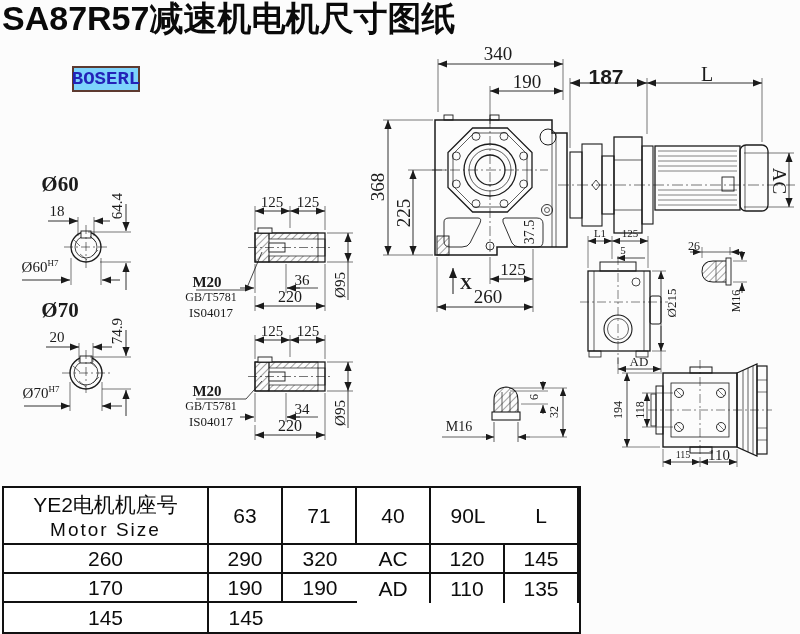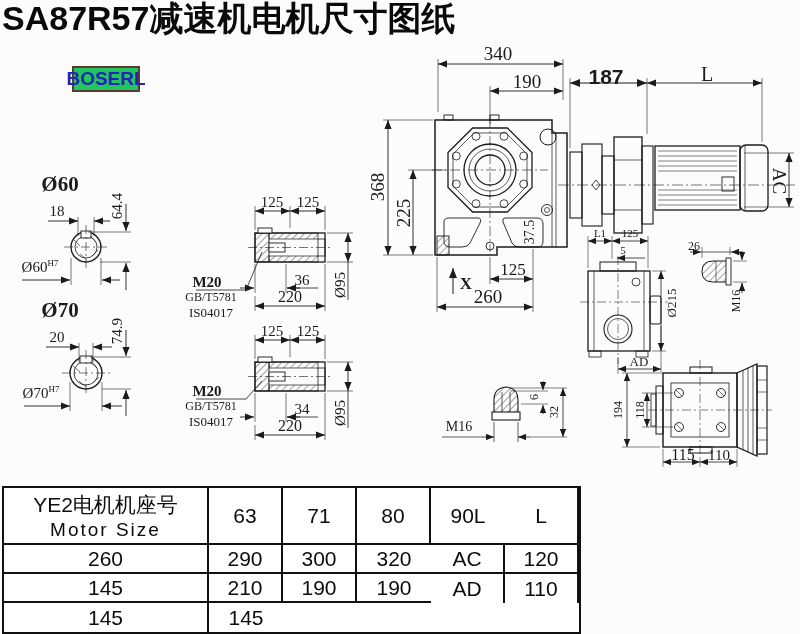--- a/index.html
+++ b/index.html
@@ -1,22 +1,22 @@
 <!DOCTYPE html>
 <html><head>
 <meta charset="utf-8">
 <style>
   html,body{margin:0;padding:0;background:#fff}
   .canvas{position:relative;width:800px;height:634px;background:#fcfcfc;overflow:hidden;
           font-family:"Liberation Serif",serif;color:#1b1b1b}
   .title{position:absolute;left:2px;top:-4px;font-family:"Liberation Sans",sans-serif;
          font-weight:900;font-size:34px;color:#0a0a0a;letter-spacing:0;white-space:nowrap}
   .logo{position:absolute;left:72px;top:66px;width:64px;height:22px;border:2px solid #5d3a30;
-        background:#22c55e;display:flex;align-items:center;justify-content:center;
-        font-family:Liberation Sans, sans-serif;font-weight:700;font-size:19px;color:#2323b8}
+        background:#7dd3fc;display:flex;align-items:center;justify-content:center;
+        font-family:Liberation Mono, monospace;font-weight:700;font-size:19px;color:#2323b8}
   svg{position:absolute;left:0;top:0}
   .lbl{position:absolute;transform:translate(-50%,-50%);white-space:nowrap;line-height:1}
   .rotl{transform:translate(-50%,-50%) rotate(-90deg)}
   .rotr{transform:translate(-50%,-50%) rotate(90deg)}
   .bold{font-weight:700}
   .sans{font-family:"Liberation Sans",sans-serif}
   .lbl sup{font-size:9px;vertical-align:super}
   .dim-table{position:absolute;left:2px;top:486px;width:575px;height:144px;display:grid;
              grid-template-columns:205px repeat(5,1fr);grid-template-rows:57px repeat(3,1fr);
              border:2px solid #111;background:#fff;font-family:"Liberation Sans",sans-serif;
@@ -316,44 +316,44 @@
 
   <span class="lbl" style="left:694px;top:246px;font-size:12px">26</span>
   <span class="lbl rotl" style="left:736px;top:301px;font-size:12px">M16</span>
 
   <span class="lbl" style="left:459px;top:427px;font-size:14px">M16</span>
   <span class="lbl rotl" style="left:534px;top:397px;font-size:12px">6</span>
   <span class="lbl rotl" style="left:554px;top:412px;font-size:12px">32</span>
 
   <span class="lbl rotl" style="left:618px;top:410px;font-size:12px">194</span>
   <span class="lbl rotl" style="left:640px;top:410px;font-size:12px">118</span>
-  <span class="lbl" style="left:683px;top:455px;font-size:16px">115</span>
+  <span class="lbl" style="left:683px;top:455px;font-size:10px">115</span>
   <span class="lbl" style="left:719px;top:455px;font-size:15px">110</span>
 
   <div class="dim-table">
     <div class="cell">
       <div>YE2电机机座号</div>
       <div class="hdr-en">Motor Size</div>
     </div>
     <div class="cell">63</div>
     <div class="cell">71</div>
-    <div class="cell">80</div>
+    <div class="cell">40</div>
     <div class="cell lc">90L</div>
 
     <div class="cell">L</div>
     <div class="cell">260</div>
     <div class="cell">290</div>
-    <div class="cell">300</div>
     <div class="cell lc">320</div>
 
     <div class="cell">AC</div>
     <div class="cell">120</div>
     <div class="cell">145</div>
-    <div class="cell">210</div>
+    <div class="cell">170</div>
     <div class="cell">190</div>
     <div class="cell lc">190</div>
 
     <div class="cell lr">AD</div>
     <div class="cell lr">110</div>
+    <div class="cell lr">135</div>
     <div class="cell lr">145</div>
     <div class="cell lc lr">145</div>
   </div>
 </div>
 
 </body></html>

